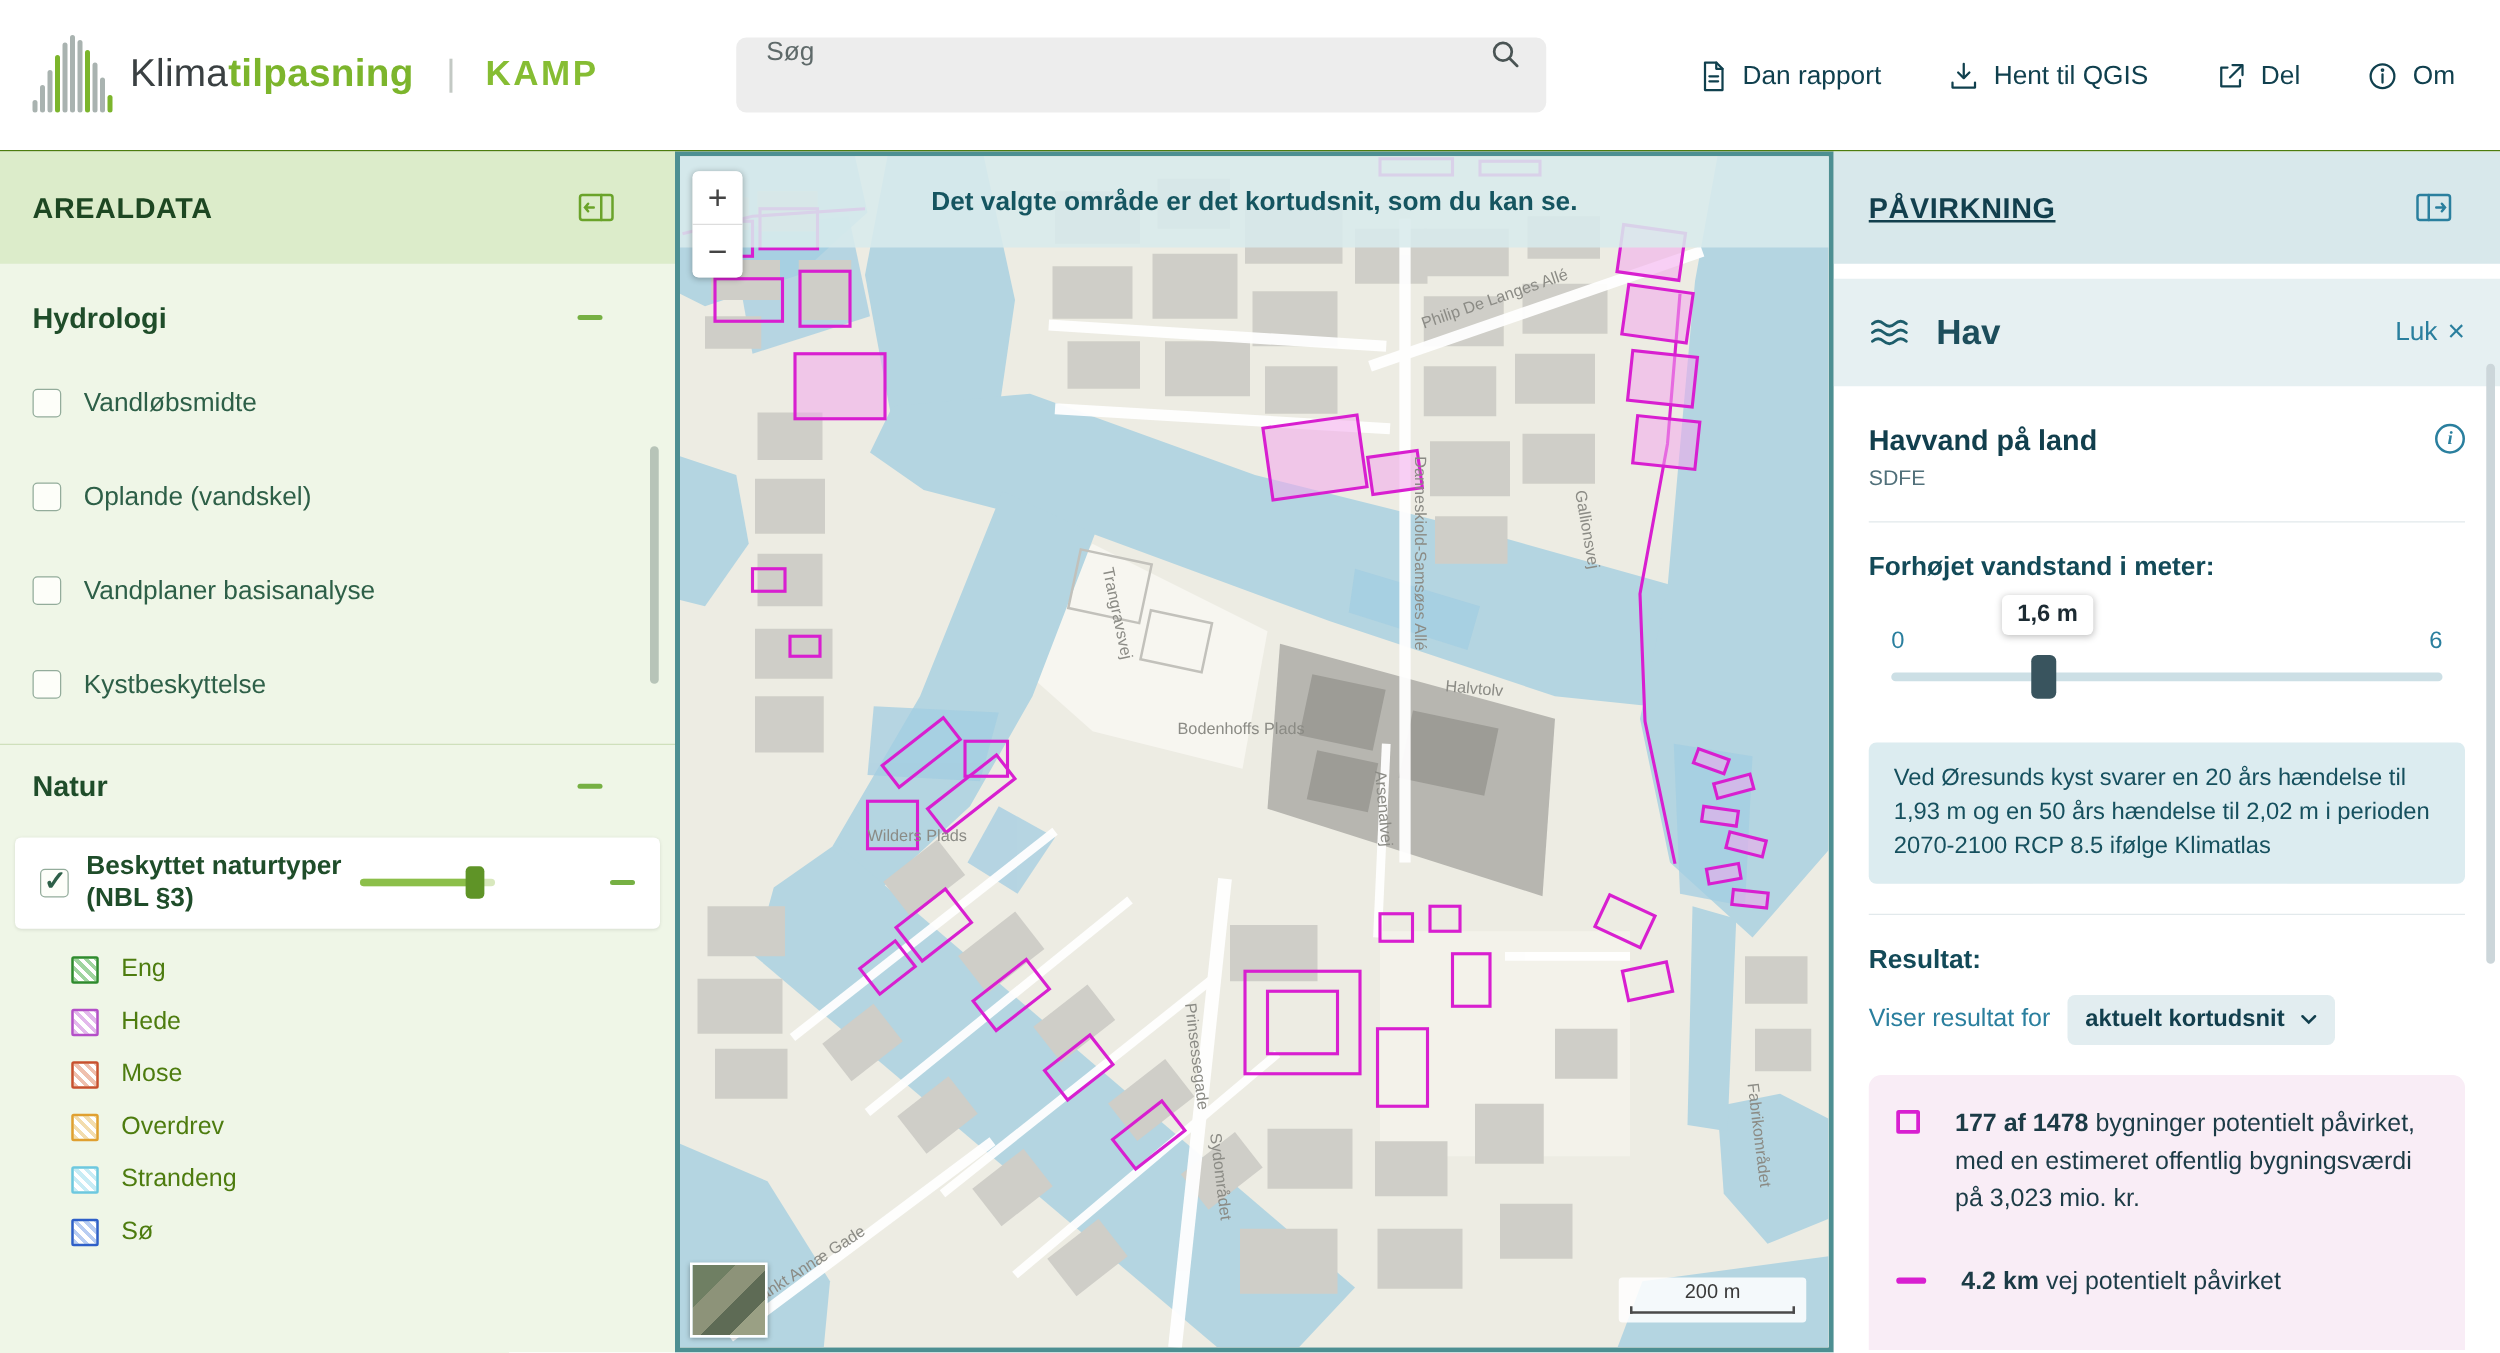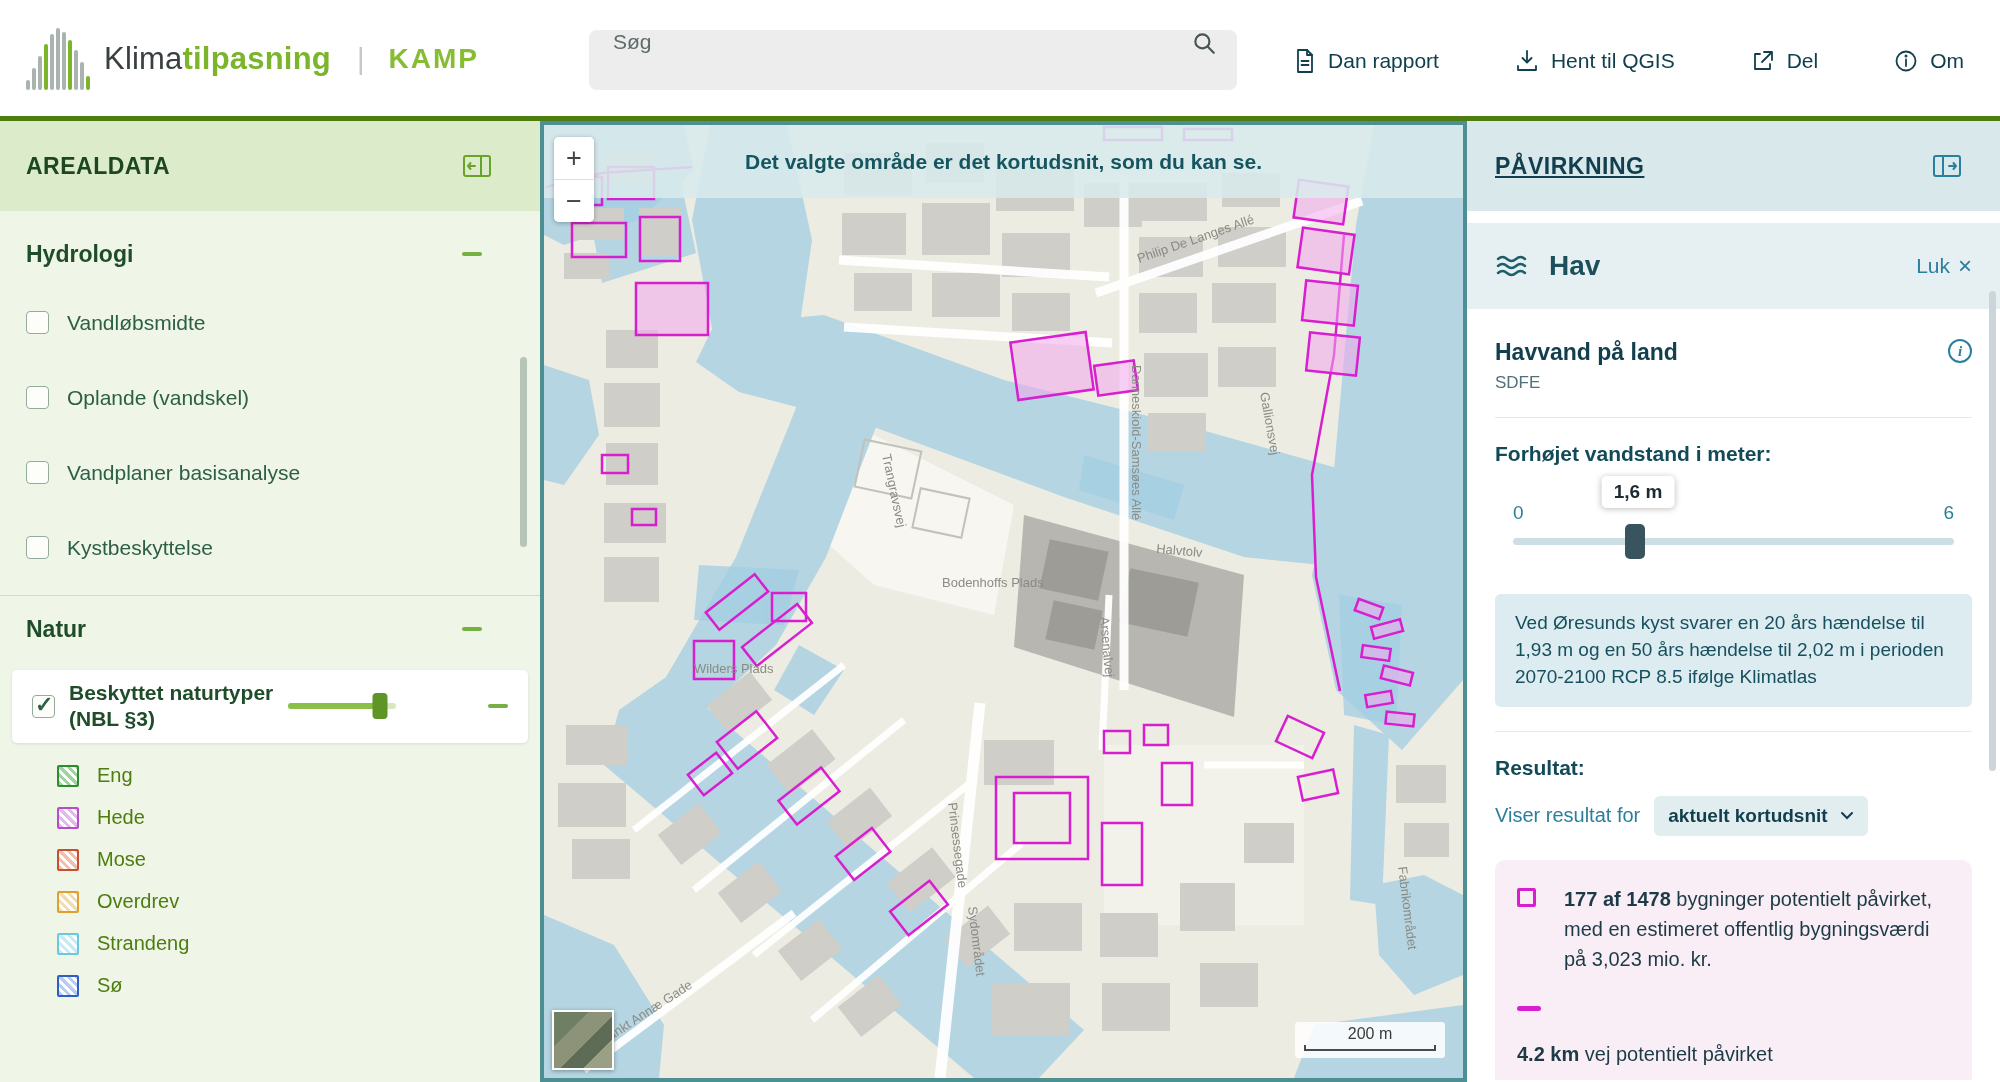--- a/index.html
+++ b/index.html
@@ -2,39 +2,39 @@
 <html style="--magenta: #d81fd0; --brand_green: #76b043; --teal: #134a58; --link_blue: #2a7f9e;"><head>
 <meta charset="utf-8">
 <style>
   * { margin:0; padding:0; box-sizing:border-box; }
   html,body { width:2000px; height:1082px; overflow:hidden; background:#fff;
     font-family:"Liberation Sans", sans-serif; }
   #app { position:relative; width:2000px; height:1082px; background:#fff; }
 
   
   .header { position:absolute; top:0; left:0; width:2000px; height:121px; background:#fff;
-    border-bottom:5px solid #4d7c0f; z-index:20; }
+    border-bottom:1px solid #4d7c0f; z-index:20; }
   .logo { position:absolute; left:26px; top:28px; display:flex; align-items:center; gap:14px; }
   .logo-mark { display:flex; align-items:flex-end; gap:2px; height:62px; }
   .logo-mark span { width:4px; background:#a9b3b0; border-radius:2px; display:block; }
   .logo-mark span.g { background:#7cb52c; }
   .logo-text { font-size:31px; color:#3a4042; letter-spacing:0.2px; }
   .logo-text b { color:#7cb52c; font-weight:700; }
   .logo-sep { color:#c3c9c4; font-size:29px; margin:0 10px 0 12px; font-weight:300; }
   .logo-app { color:#86bd33; font-size:28px; font-weight:700; letter-spacing:2px; }
 
   .search { position:absolute; left:589px; top:30px; width:648px; height:60px; background:#ededed;
     border-radius:8px; display:flex; align-items:flex-start; padding:0 20px 0 24px; }
   .search input { flex:1; border:none; outline:none; background:transparent; font-size:21px;
     color:#333; font-family:inherit; }
   .search input::placeholder { color:#5f6a6a; }
   .search svg { flex:none; }
 
   .header-actions { position:absolute; right:36px; top:0; height:121px; display:flex;
-    align-items:center; gap:76px; }
+    align-items:center; gap:54px; }
   .h-btn { display:flex; align-items:center; gap:12px; color:#10404e; font-size:21px;
     background:none; border:none; cursor:pointer; font-family:inherit; }
   .h-btn svg { stroke:#10404e; fill:none; stroke-width:1.8; stroke-linecap:round; stroke-linejoin:round; }
 
   
   .left-panel { position:absolute; left:0; top:121px; width:540px; height:961px;
     background:#eff6e7; overflow:hidden; }
   .panel-band-left { height:90px; background:#dcecca; display:flex; align-items:center;
     justify-content:space-between; padding:0 48px 0 26px; }
   .panel-band-left h1 { font-size:23px; font-weight:700; color:#1d4722; letter-spacing:0.5px; }
@@ -128,21 +128,21 @@
     font-size:19px; color:#16505e; line-height:1.42; }
   .result-title { font-size:21px; font-weight:700; color:#134a58; }
   .filter-row { margin-top:16px; display:flex; align-items:center; gap:14px; }
   .filter-row .flabel { font-size:20px; color:#2a7f9e; }
   .dropdown { display:flex; align-items:center; gap:12px; background:#e2edf0; border:none;
     border-radius:6px; padding:9px 14px; cursor:pointer; font-family:inherit; }
   .dropdown .dval { font-size:19px; font-weight:700; color:#123f4d; }
   .pink-box { margin-top:24px; background:#f9edf6; border-radius:10px 10px 0 0; padding:24px 22px;
     height:220px; }
   .result-item { display:flex; gap:28px; align-items:flex-start; }
-  .result-item + .result-item { margin-top:20px;flex-direction:column; }
+  .result-item + .result-item { margin-top:36px; }
   .res-icon-sq { width:19px; height:19px; border:3px solid var(--magenta,#d21fc4);
     border-radius:2px; flex:none; margin-top:4px; }
   .res-icon-line { width:24px; height:5px; background:var(--magenta,#d21fc4);
     border-radius:3px; flex:none; margin-top:12px; }
   .result-item p { font-size:20px; color:#1c3b46; line-height:1.5; }
   .result-item p b { font-weight:700; }
   .rp-scroll { position:absolute; right:4px; top:170px; width:7px; height:480px;
     background:#ccd6da; border-radius:4px; }
 </style>
 </head>

